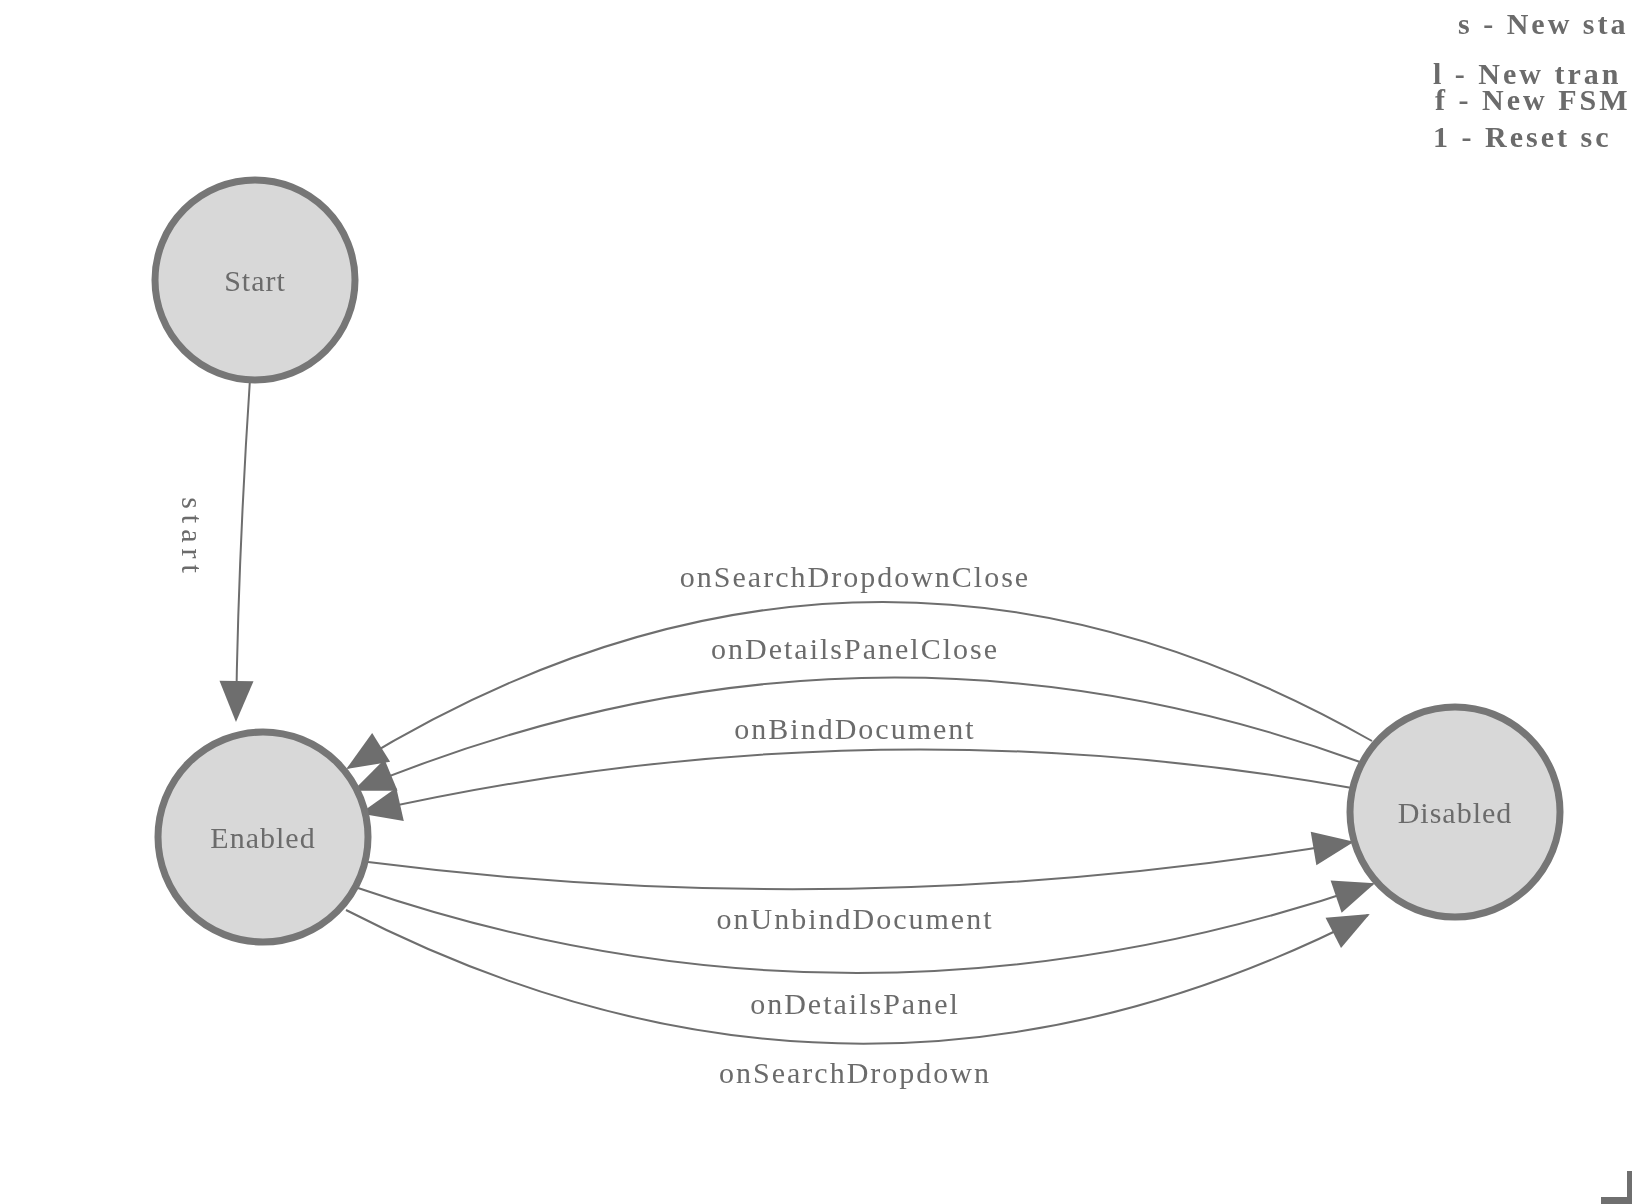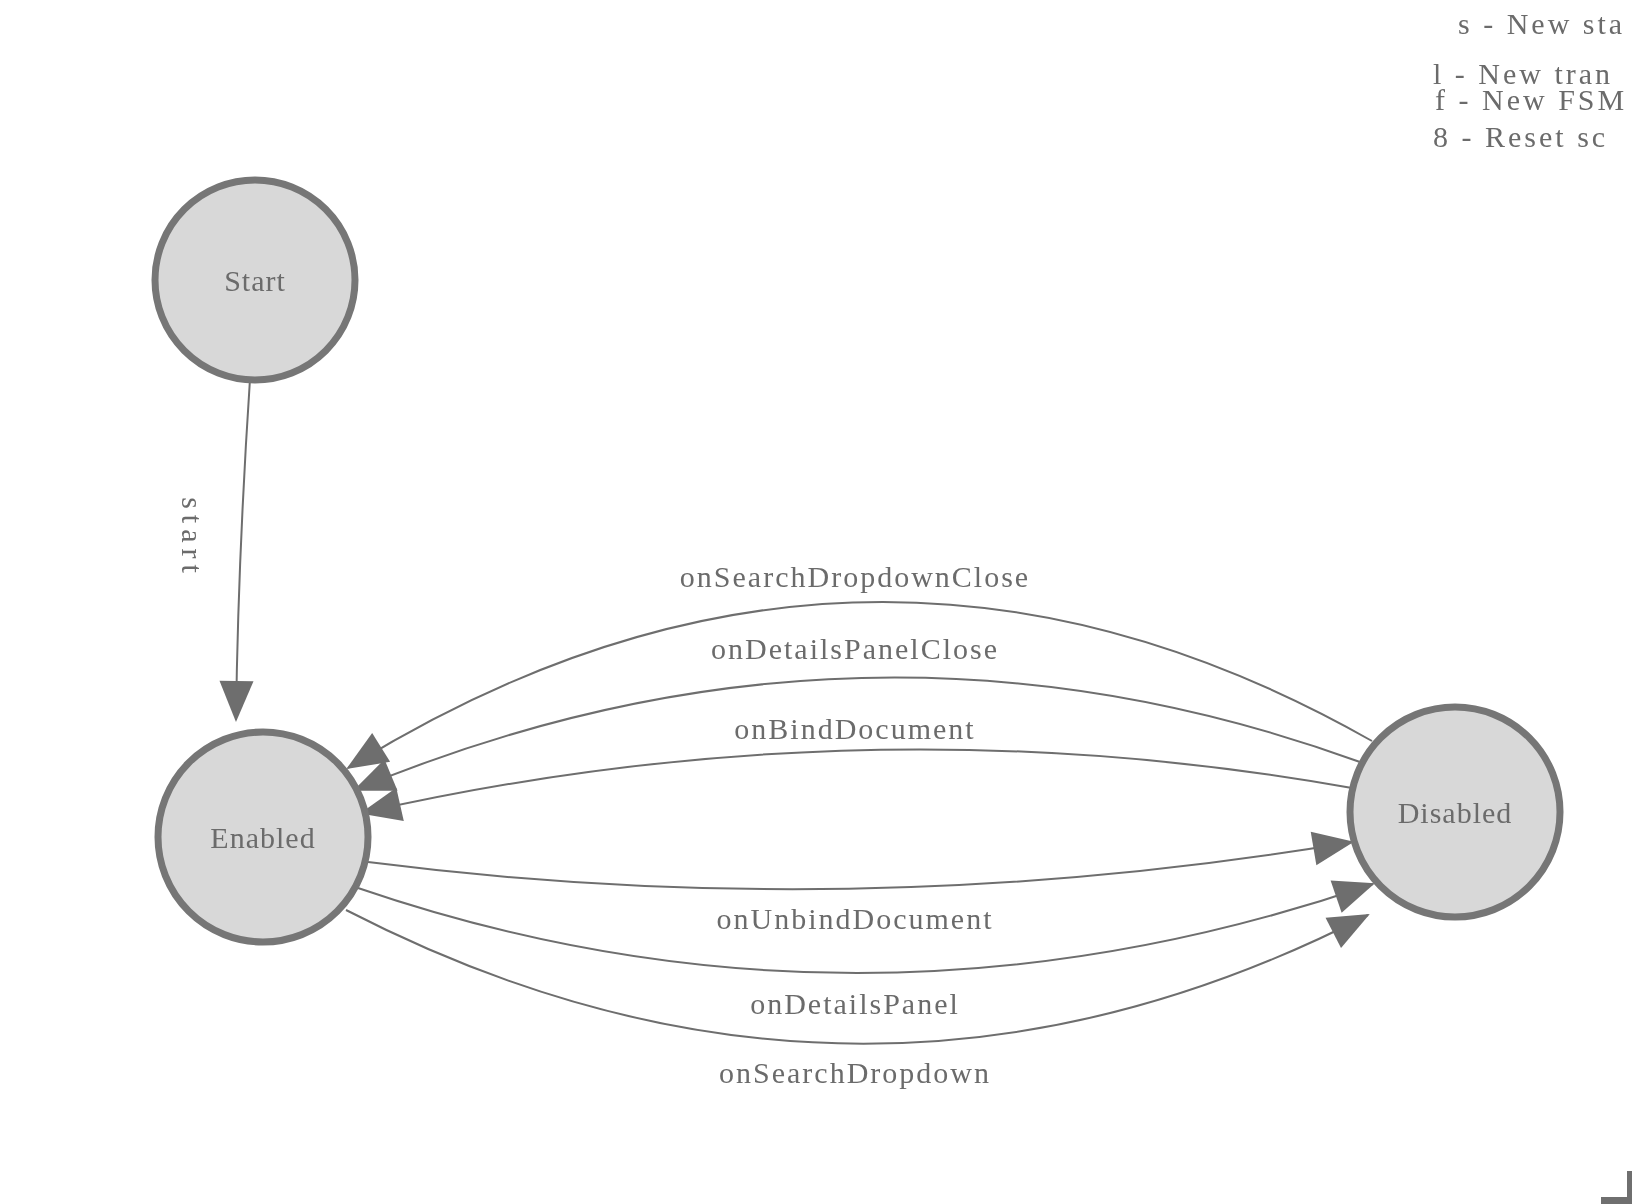--- a/index.html
+++ b/index.html
@@ -35,20 +35,21 @@
     letter-spacing: 6px;
     text-anchor: middle;
   }
   .legend-line {
     position: absolute;
     color: #6b6b6b;
     font-size: 30px;
     letter-spacing: 3px;
     white-space: nowrap;
     line-height: 36px;
+    font-weight: bold;
   }
   .corner-bar { position: absolute; background: #6f6f6f; }
 </style>
 </head>
 <body>
 
 <div id="stage">
 
   <svg width="1632" height="1204" viewBox="0 0 1632 1204">
     <defs>
@@ -104,20 +105,20 @@
 
     <g>
       <circle class="state-circle" cx="1455" cy="812" r="105"></circle>
       <text class="node-label" x="1455" y="812" dominant-baseline="central">Disabled</text>
     </g>
   </svg>
 
   <div class="legend-line" style="left:1458px; top:6px;">s - New sta</div>
   <div class="legend-line" style="left:1433px; top:56px;">l - New tran</div>
   <div class="legend-line" style="left:1435px; top:82px;">f - New FSM</div>
-  <div class="legend-line" style="left:1433px; top:119px;">8 - Reset sc</div>
+  <div class="legend-line" style="left:1433px; top:119px;">1 - Reset sc</div>
 
   <div>
     <div class="corner-bar" style="left:1627px; top:1171px; width:6px; height:33px;"></div>
     <div class="corner-bar" style="left:1601px; top:1197px; width:31px; height:7px;"></div>
   </div>
 
 </div>
 
 </body></html>

